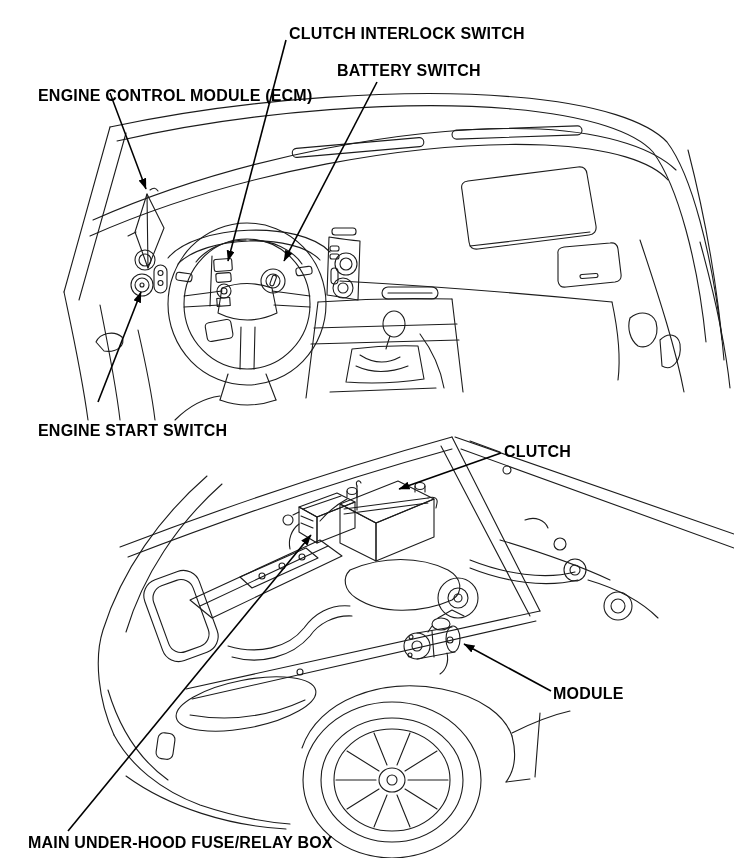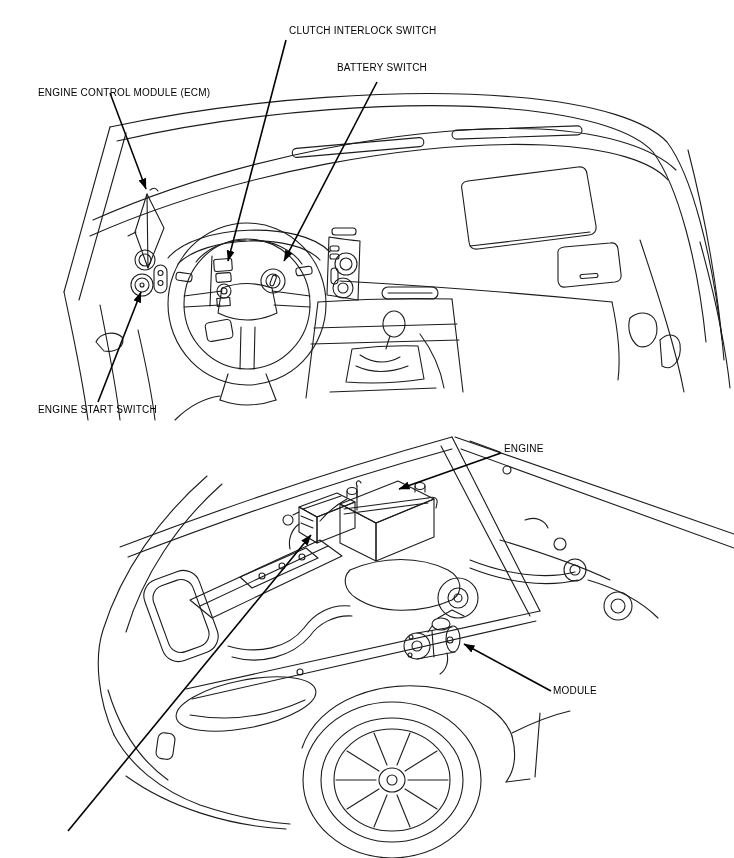--- a/index.html
+++ b/index.html
@@ -6,22 +6,22 @@
   #page{
     position:relative;
     width:734px;height:858px;
     background:#ffffff;
     font-family:"Liberation Sans", sans-serif;
     overflow:hidden;
   }
   svg{position:absolute;left:0;top:0;}
   .lbl{
     position:absolute;
-    font-size:10px;
-    font-weight:normal;
+    font-size:16px;
+    font-weight:bold;
     color:#000;
     letter-spacing:0.2px;
     white-space:nowrap;
     line-height:1;
   }
 </style>
 </head>
 <body>
 
 <div id="page">
@@ -278,17 +278,18 @@
     <line x1="98" y1="402" x2="141" y2="292" marker-end="url(#arr)"></line>
     <line x1="501" y1="453" x2="399" y2="489" marker-end="url(#arr)"></line>
     <line x1="551" y1="691" x2="464" y2="644" marker-end="url(#arr)"></line>
     <line x1="68" y1="831" x2="311" y2="535" marker-end="url(#arr)"></line>
   </g>
 </svg>
 
 <div class="lbl" style="left:38px;  top:88px;">ENGINE CONTROL MODULE (ECM)</div>
 <div class="lbl" style="left:289px; top:26px;">CLUTCH INTERLOCK SWITCH</div>
 <div class="lbl" style="left:337px; top:63px;">BATTERY SWITCH</div>
-<div class="lbl" style="left:38px;  top:405px;">ENGINE START SWITCH</div>
-<div class="lbl" style="left:504px; top:444px;">ENGINE</div>
+<div class="lbl" style="left:38px;  top:423px;">ENGINE START SWITCH</div>
+<div class="lbl" style="left:504px; top:444px;">CLUTCH</div>
 <div class="lbl" style="left:553px; top:686px;">MODULE</div>
+<div class="lbl" style="left:28px;  top:835px;">MAIN UNDER-HOOD FUSE/RELAY BOX</div>
 
 </div>
 
 </body></html>

